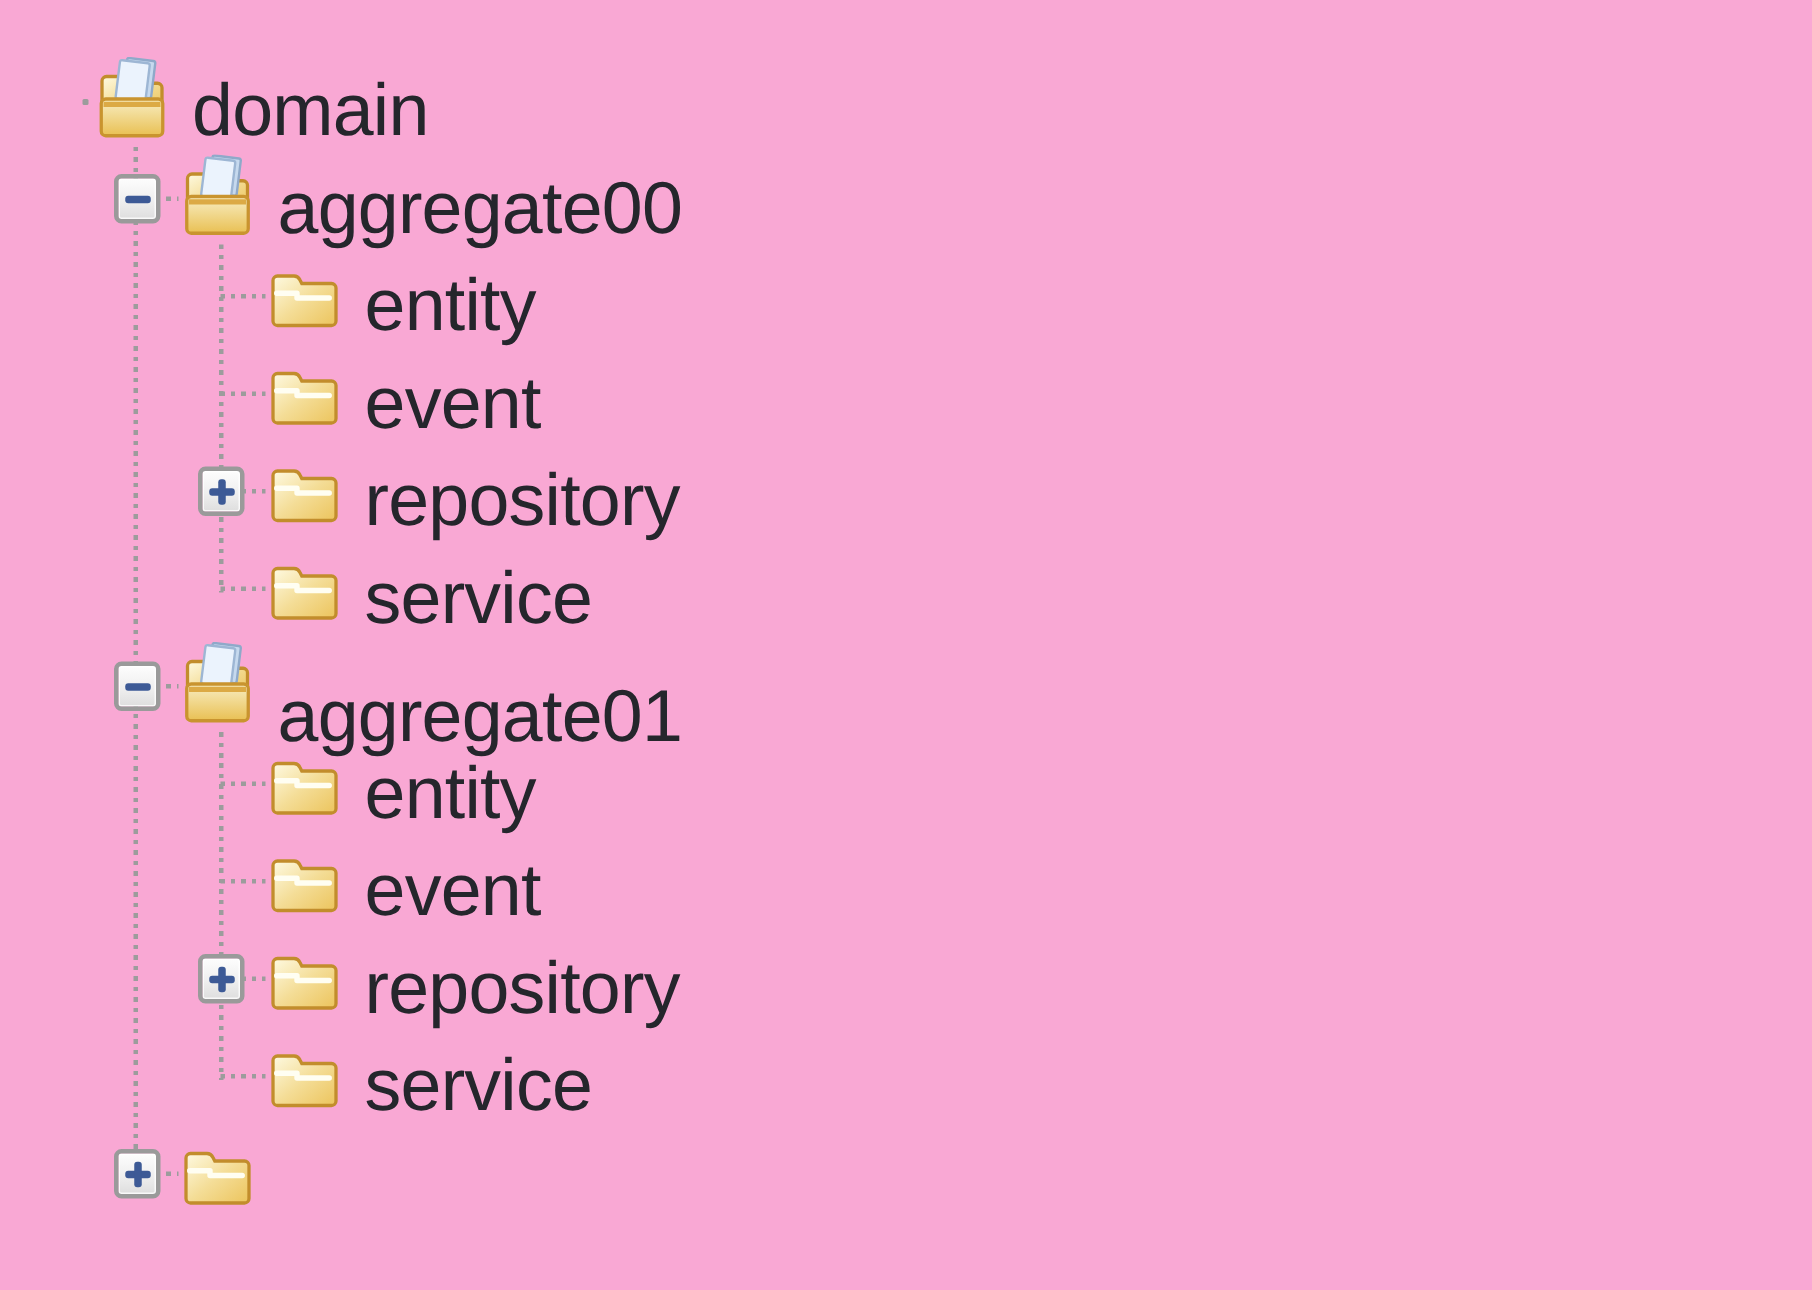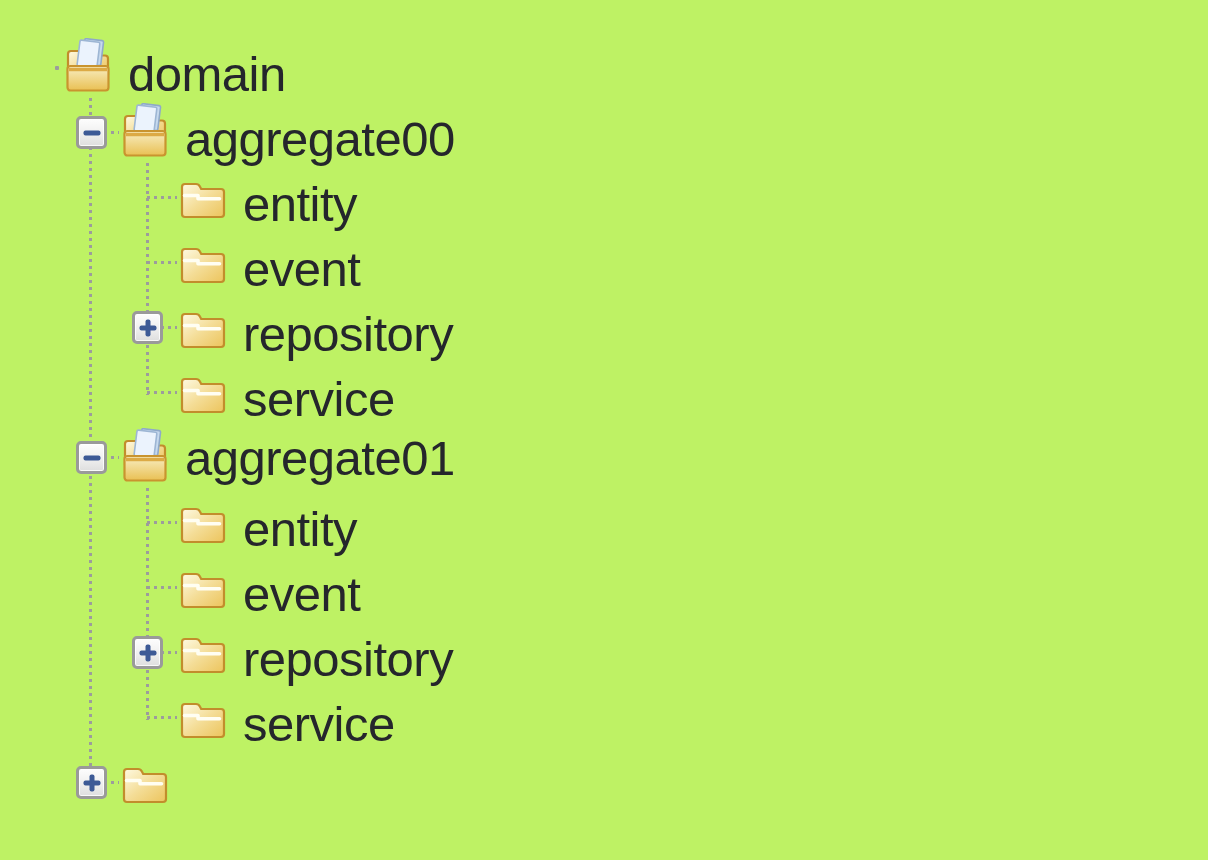--- a/index.html
+++ b/index.html
@@ -1,19 +1,19 @@
 <!DOCTYPE html>
 <html><head>
 <meta charset="utf-8">
 <style>
   html,body{margin:0;padding:0;background:#fff;}
   #stage{
     position:relative;
     width:1208px;height:860px;
-    background:#bef264;
+    background:#f9a8d4;
     overflow:hidden;
     font-family:"Liberation Sans", sans-serif;
   }
   .vline{
     position:absolute;width:3px;
     background-image:repeating-linear-gradient(to bottom,#9c9c9c 0 3px,transparent 3px 7px);
   }
   .hline{
     position:absolute;height:3px;
     background-image:repeating-linear-gradient(to right,#9c9c9c 0 3px,transparent 3px 7px);
@@ -140,21 +140,21 @@
       </div>
       <div class="nodeicon" style="left: 121px; top: 2px;"><svg viewBox="0 0 48 56" width="48" height="56">
           <path d="M4 36 V16 a3 3 0 0 1 3 -3 h9 c1.5 0 2.8 0.8 3.4 2.1 l1.2 2.4 H41 a3 3 0 0 1 3 3 V36 Z" fill="url(#gBody)" stroke="#c28d2c" stroke-width="2.2"></path>
           <g transform="rotate(7 28 16)">
             <rect x="19" y="1.5" width="19" height="25" rx="1.5" fill="#c6d9ee" stroke="#8fa9c9" stroke-width="1.6"></rect>
             <rect x="14.5" y="3.5" width="20" height="26" rx="1.5" fill="#ebf3fd" stroke="#9db6d4" stroke-width="1.6"></rect>
           </g>
           <rect x="3.5" y="28" width="41" height="24.5" rx="3" fill="url(#gFront)" stroke="#c9942f" stroke-width="2.2"></rect>
           <path d="M5 31.5 h38" stroke="#dcaa45" stroke-width="3.5"></path>
         </svg></div>
-      <div class="label" style="left: 185px; top: 2px;">aggregate01</div>
+      <div class="label" style="left: 185px; top: 22px;">aggregate01</div>
     </div>
     <div class="row" style="top: 491px;">
       <div class="nodeicon" style="left: 179px; top: 9px;"><svg viewBox="0 0 48 48" width="48" height="48">
           <path d="M3 12 a3 3 0 0 1 3 -3 h11 c1.7 0 3.2 1 3.9 2.5 L22.2 14 H42 a3 3 0 0 1 3 3 v22 a3 3 0 0 1 -3 3 H6 a3 3 0 0 1 -3 -3 Z" fill="url(#gBody)" stroke="#c28d2c" stroke-width="2.2"></path>
           <path d="M5.5 20.5 h13.5 v3.2 h21.5" fill="none" stroke="#fffef2" stroke-width="3.6" stroke-linecap="round" stroke-linejoin="round"></path>
         </svg></div>
       <div class="label" style="left: 243px; top: 8px;">entity</div>
     </div>
     <div class="row" style="top: 556px;">
       <div class="nodeicon" style="left: 179px; top: 9px;"><svg viewBox="0 0 48 48" width="48" height="48">

